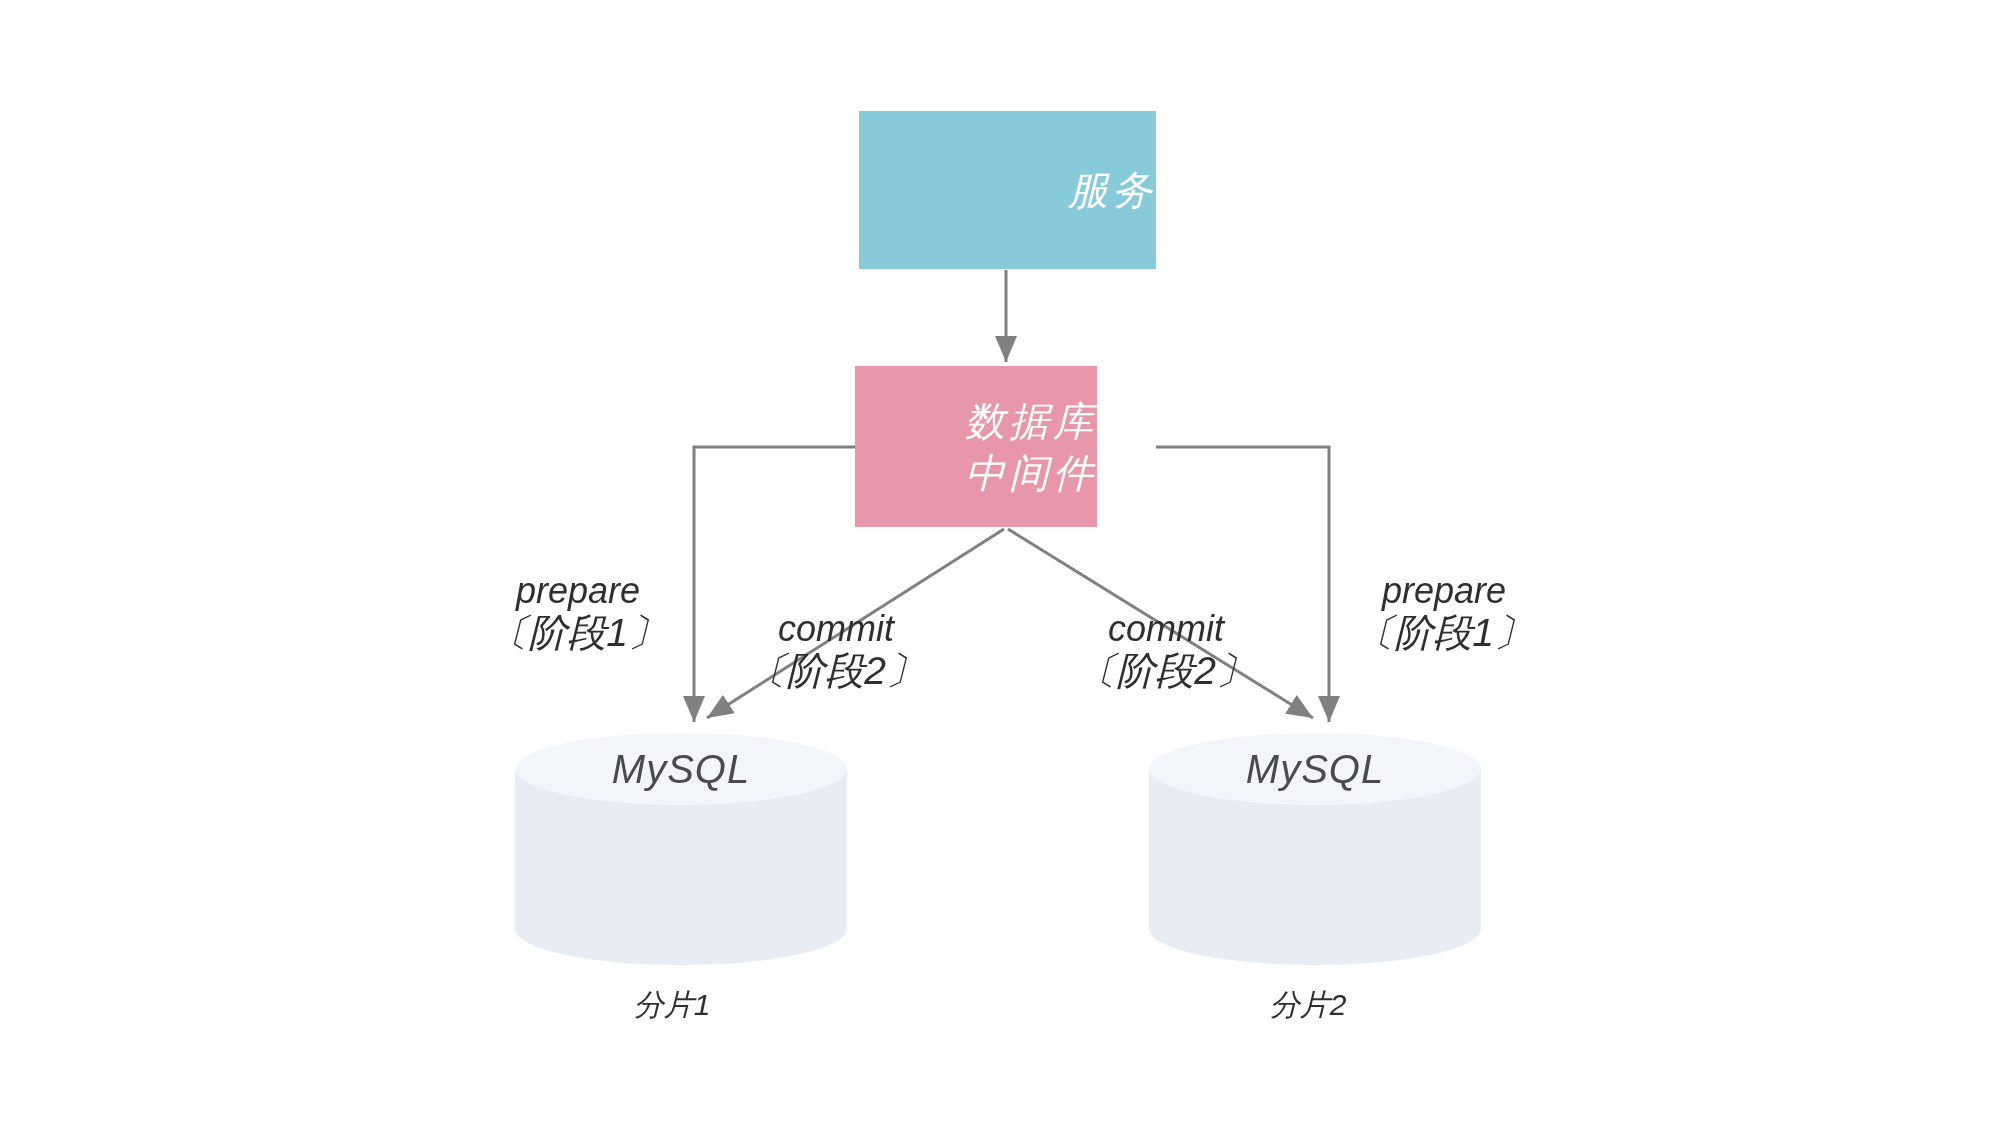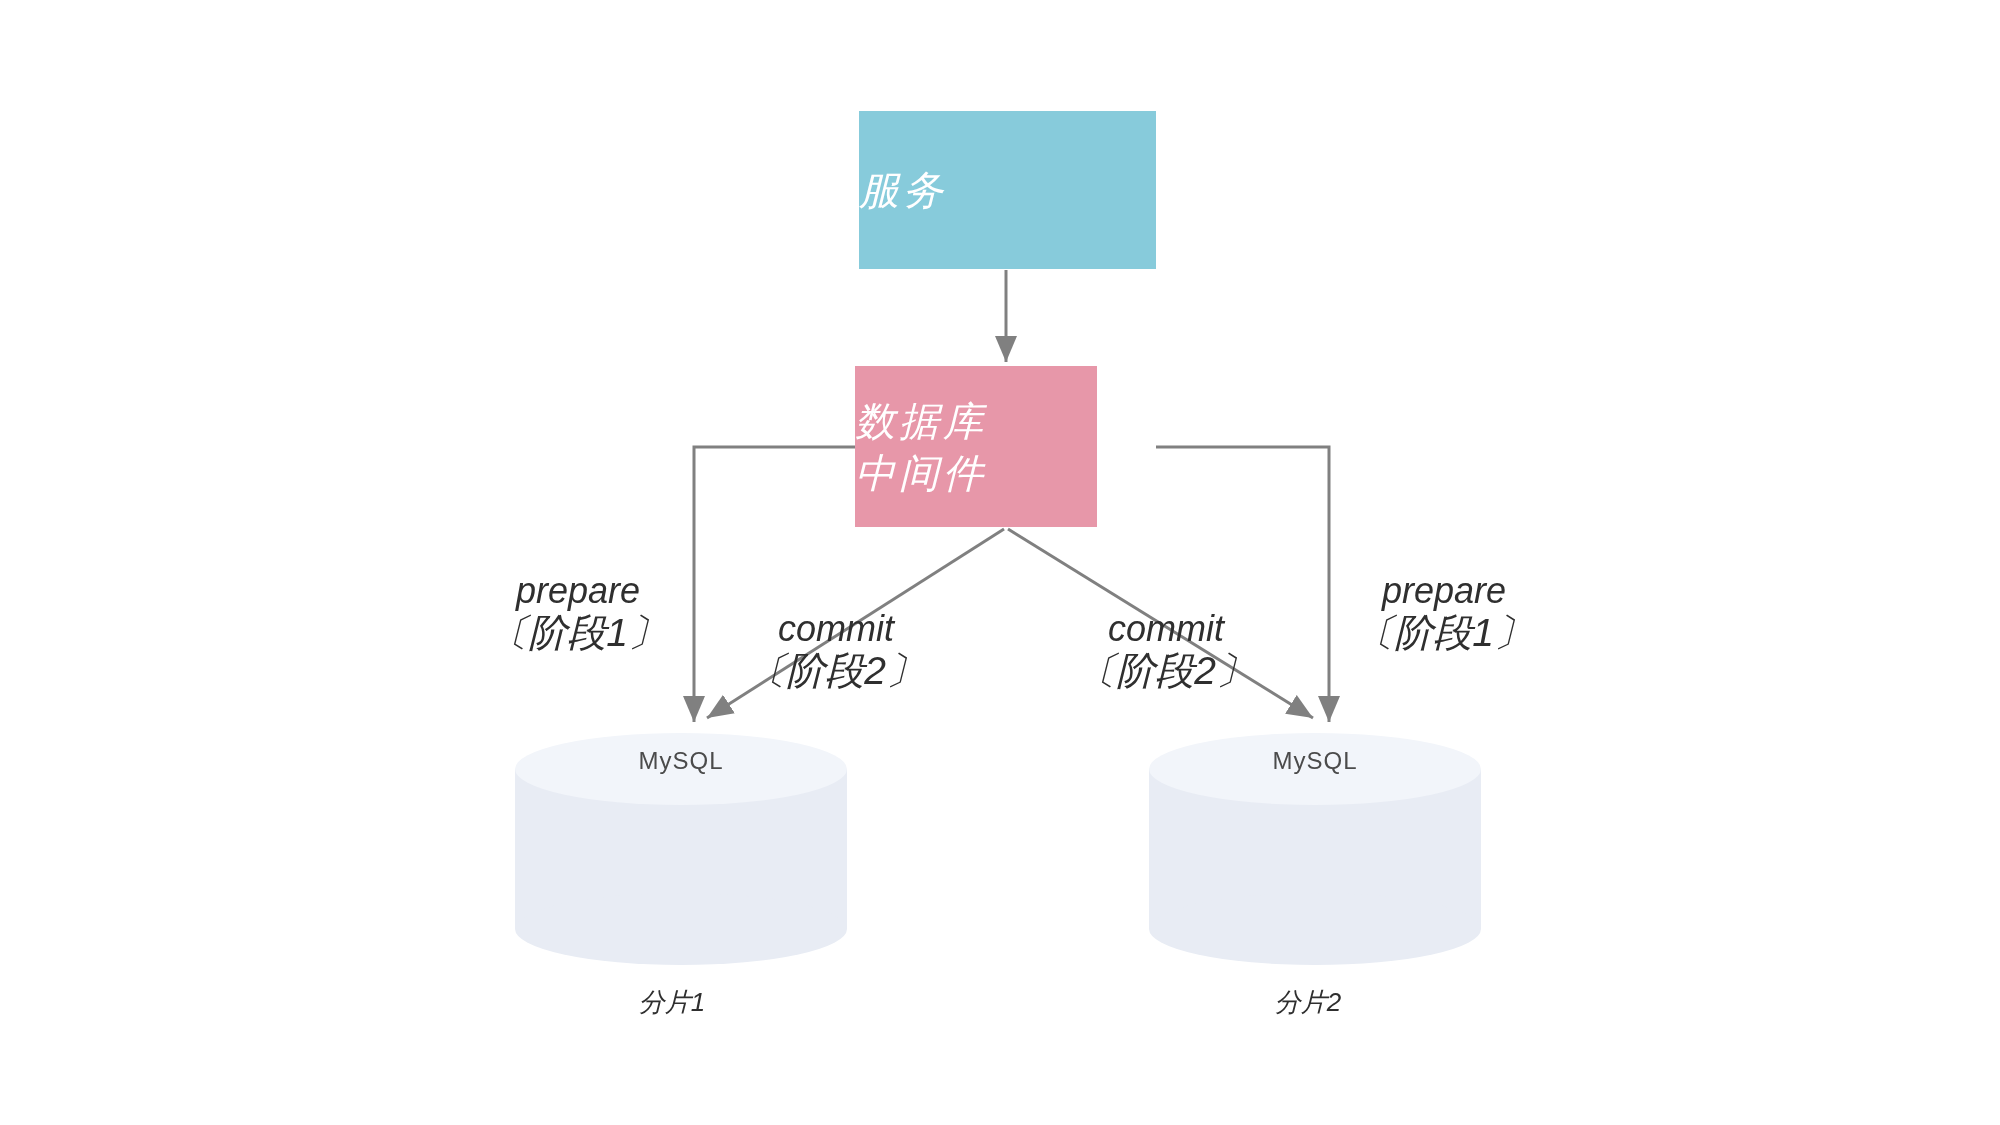--- a/index.html
+++ b/index.html
@@ -29,21 +29,21 @@
     position: absolute;
     left: 0; top: 0;
     width: 2000px; height: 1125px;
   }
   .edge { stroke: var(--connector); stroke-width: 3; fill: none; }
   .arrowhead { fill: var(--connector); }
   .node-box {
     position: absolute;
     display: flex;
     flex-direction: column;
-    align-items: flex-start;
+    align-items: flex-end;
     justify-content: center;
     color: var(--box-text);
     font-size: 40px;
     font-style: italic;
     line-height: 52px;
     letter-spacing: 4px;
     text-align: center;
   }
   .service-box {
     left: 859px; top: 111px;
@@ -91,29 +91,30 @@
     width: 100%; height: 72px;
     border-radius: 50%;
     background: var(--cylinder-body);
     z-index: 1;
   }
   .db-label {
     position: absolute;
     left: 0; top: 14px;
     width: 100%;
     text-align: center;
-    font-size: 24px;
+    font-size: 40px;
+    font-style: italic;
     color: var(--db-label-text);
     z-index: 3;
     letter-spacing: 1px;
   }
   .shard-caption {
     position: absolute;
     transform: translateX(-50%);
-    font-size: 26px;
+    font-size: 30px;
     font-style: italic;
     color: var(--label-text);
     white-space: nowrap;
   }
   .watermark {
     position: absolute;
     left: 1693px; top: 1020px;
     width: 277px; height: 77px;
     background: var(--watermark-bg);
     border-radius: 40px;

